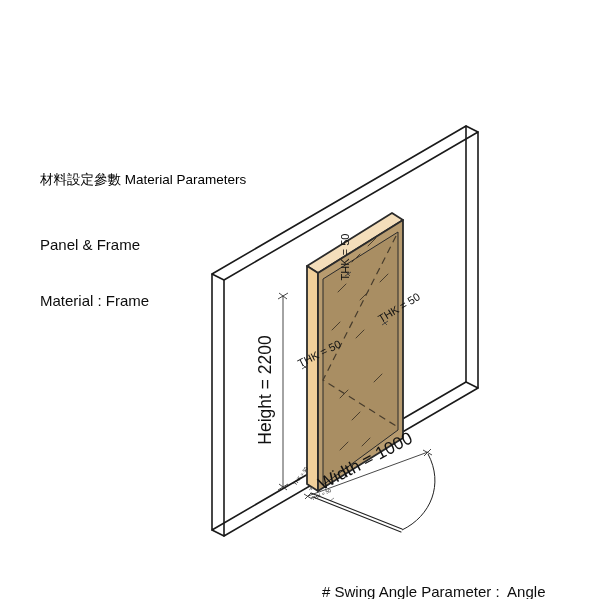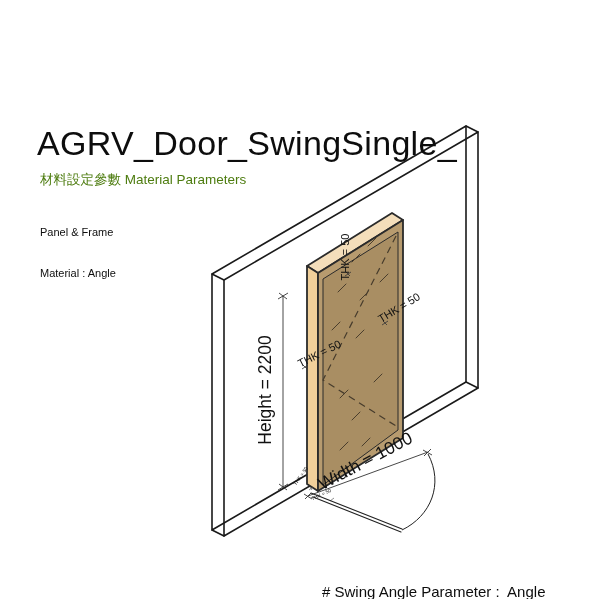--- a/index.html
+++ b/index.html
@@ -12,25 +12,25 @@
     color:#111;
   }
   #drawing{position:absolute;left:0;top:0;width:600px;height:599px;}
   .title-block{
     position:absolute;left:37px;top:26px;
     font-size:34px;line-height:1.38;color:#0d0d0d;
     letter-spacing:0.3px;white-space:pre;
   }
   .material-header{
     position:absolute;left:40px;top:171px;
-    font-size:13.5px;color:#4d7c0f;white-space:pre;
+    font-size:13.5px;color:#000000;white-space:pre;
   }
   .material-lines{
     position:absolute;left:40px;top:199px;
-    font-size:11px;line-height:1.24;color:#0d0d0d;white-space:pre;
+    font-size:15px;line-height:1.24;color:#0d0d0d;white-space:pre;
   }
   .swing-notes{
     position:absolute;left:322px;top:541px;
     font-size:15px;line-height:1.36;color:#0d0d0d;white-space:pre;
   }
   .dim-text{font-family:"Liberation Sans", sans-serif;fill:#111;}
 </style>
 </head>
 <body>
 
@@ -98,28 +98,27 @@
     <text class="dim-text" x="368" y="466" font-size="17.5" text-anchor="middle" transform="rotate(-28 368 466)">Width = 1000</text>
 
     <g stroke="#222" stroke-width="1.1" fill="none" stroke-linecap="round">
       <line x1="311" y1="493" x2="402" y2="529"></line>
       <line x1="313" y1="497" x2="401" y2="532"></line>
     </g>
     <path d="M428,454 C444,484 431,516 402,530" stroke="#222" stroke-width="1" fill="none"></path>
   </svg>
 
   <div class="title-block">
-    <div>AGRV_Door_SwingSingle_</div>
   </div>
 
   <div class="material-header">材料設定參數 Material Parameters</div>
 
   <div class="material-lines">
     <div>Panel &amp; Frame</div>
-    <div>Material : Angle</div>
+    <div>Material : Frame</div>
   </div>
 
   <div class="swing-notes">
     <div># Swing Angle Parameter :  Angle</div>
     
   </div>
 
 </div>
 
 </body></html>

